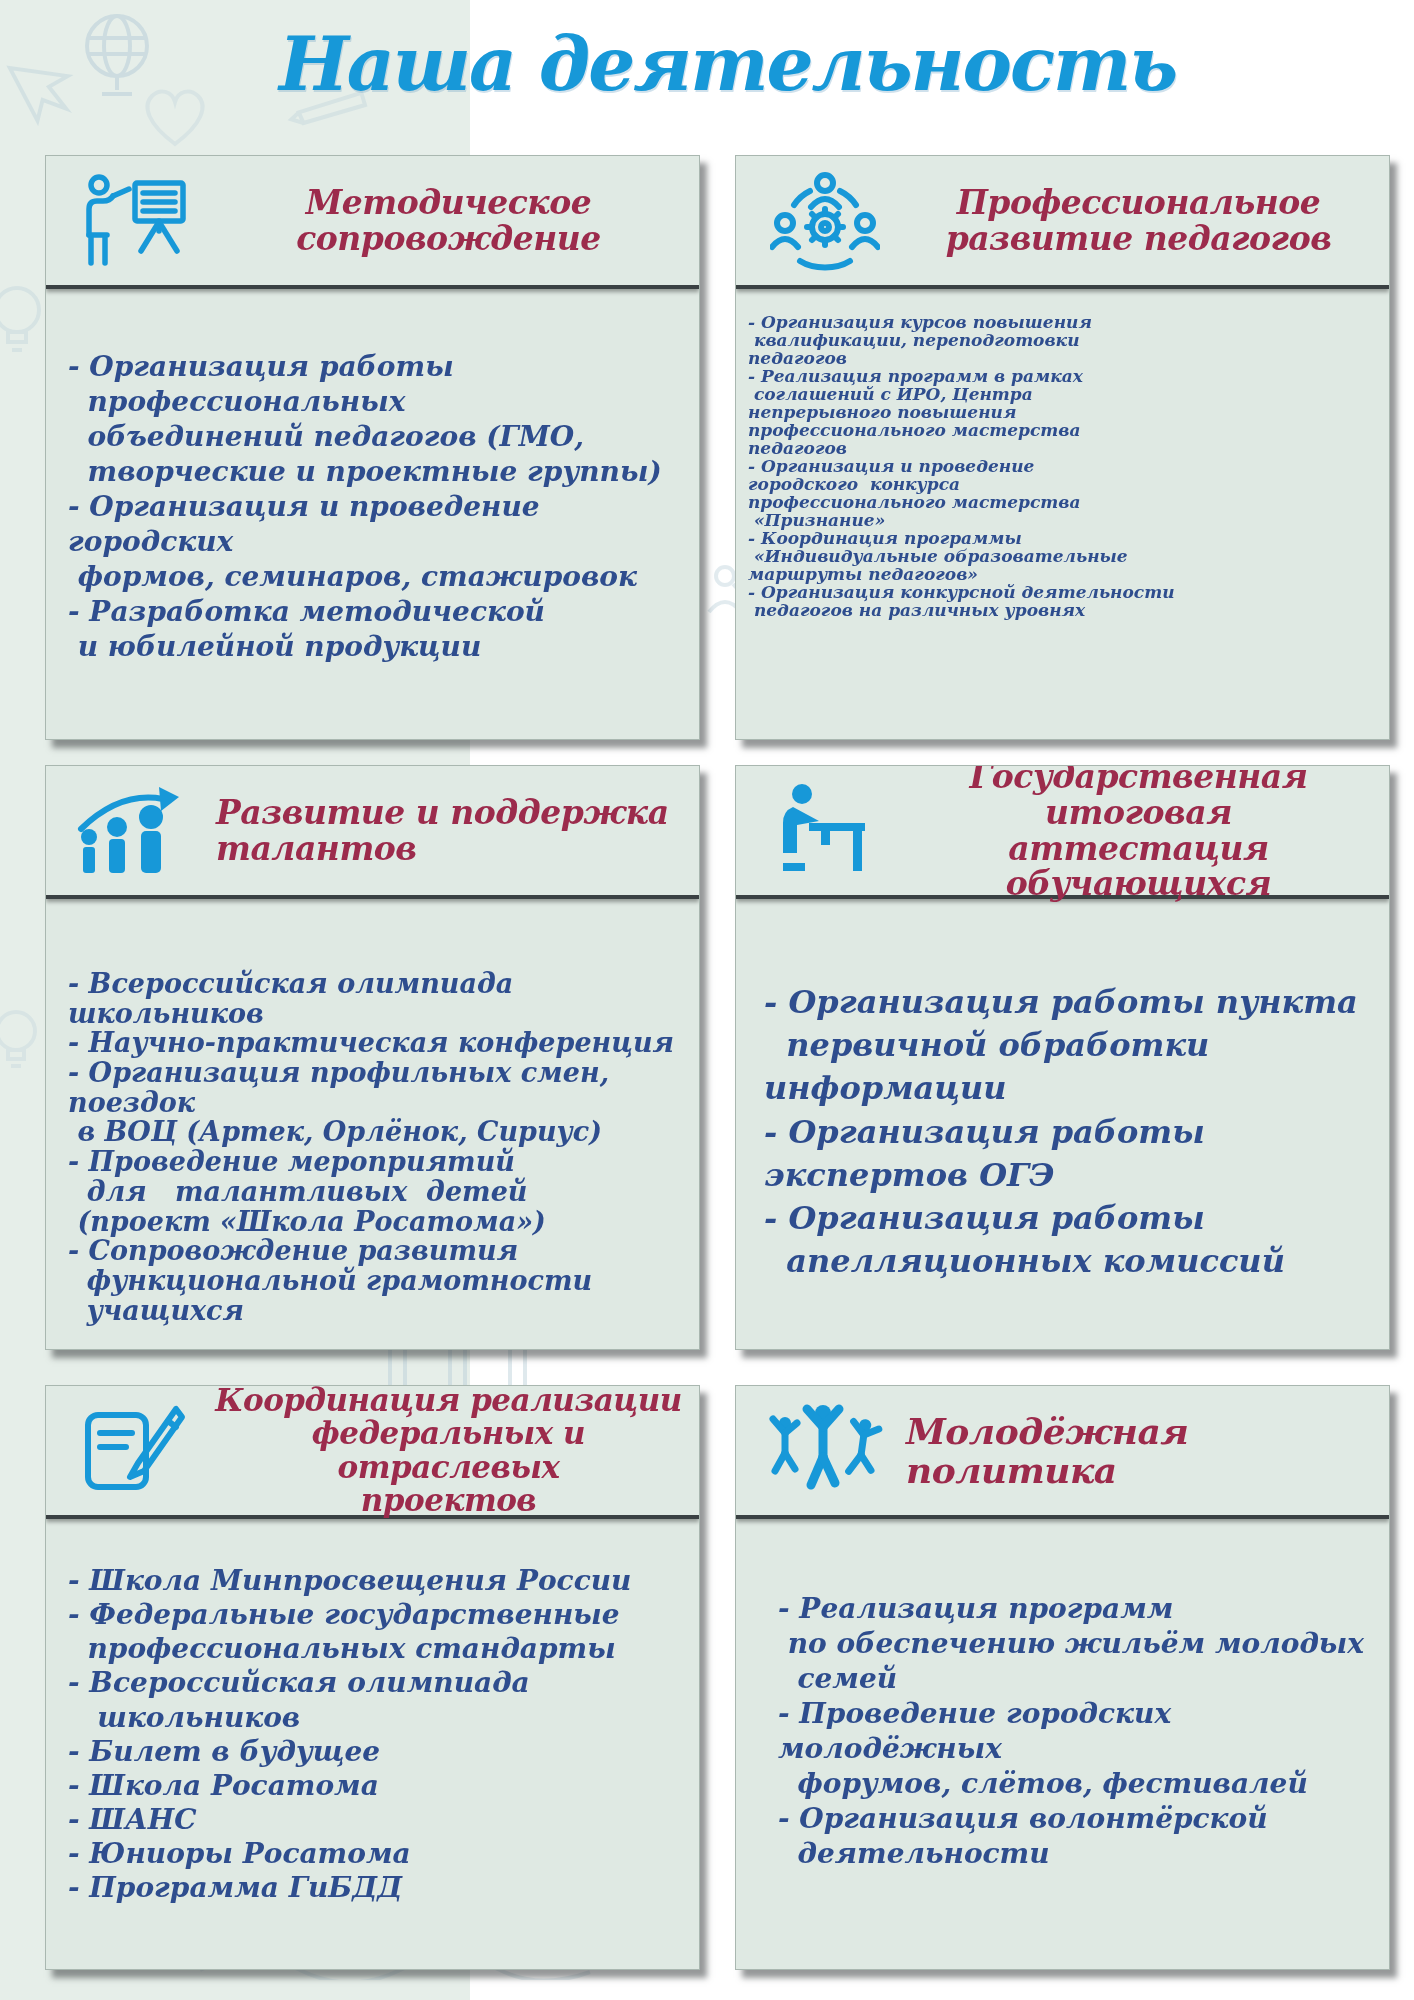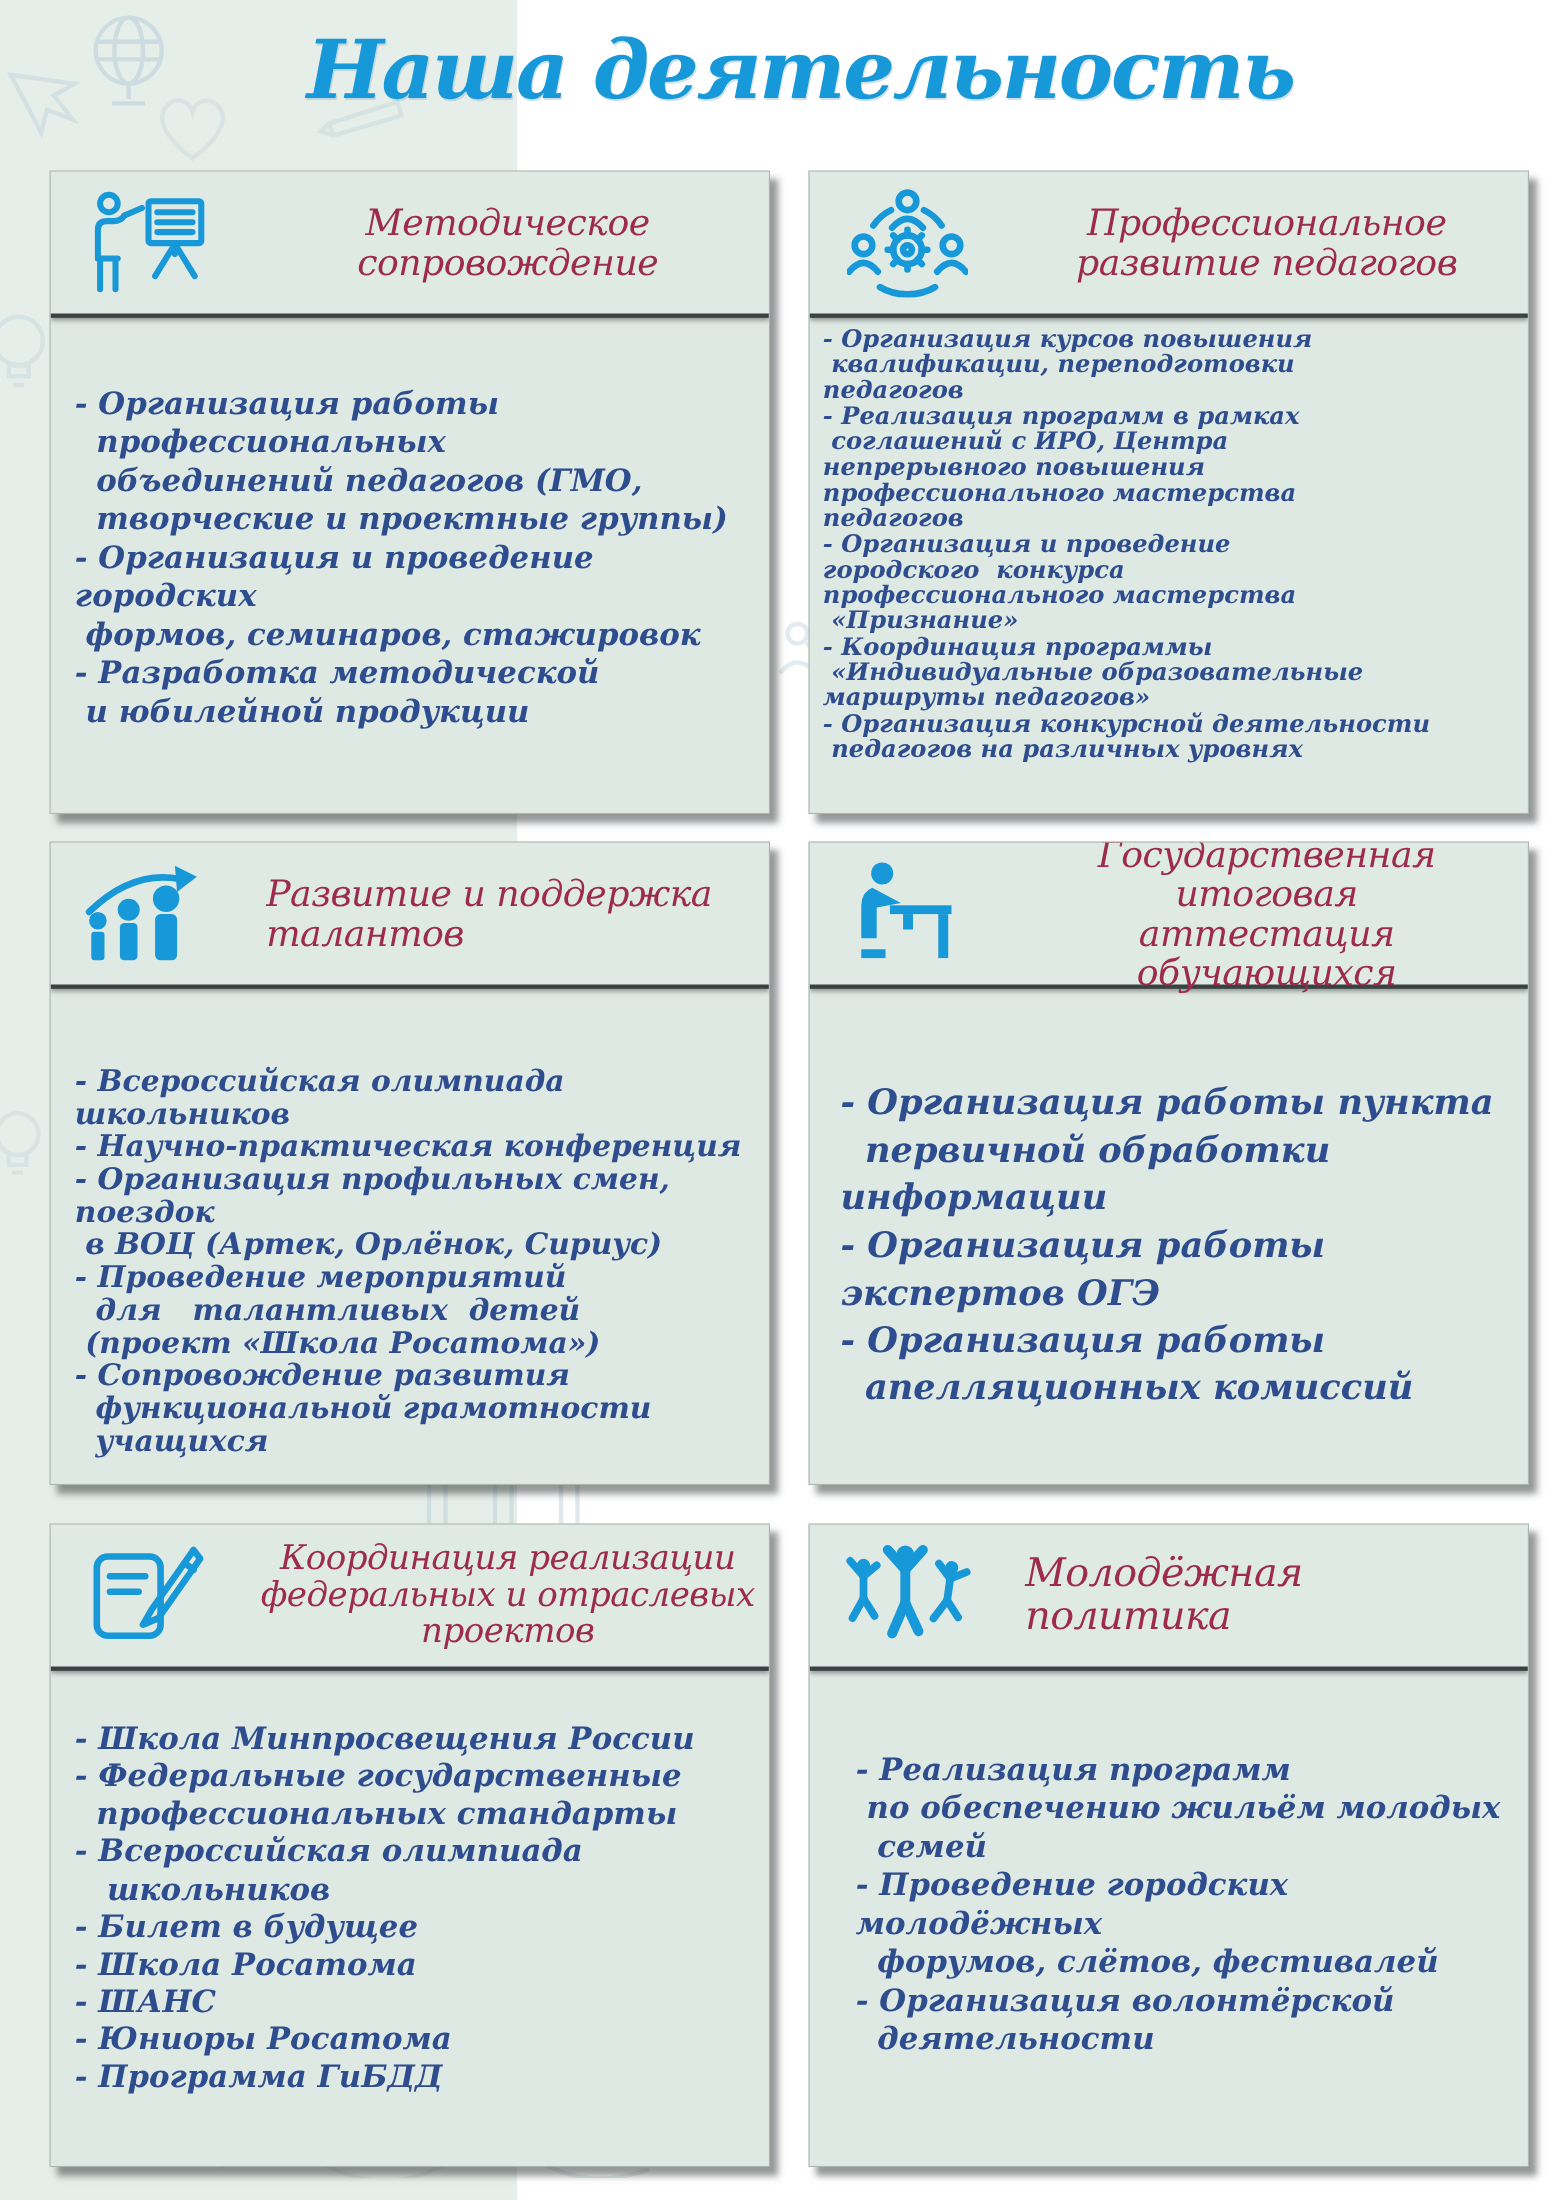--- a/index.html
+++ b/index.html
@@ -31,35 +31,34 @@
   .row1{top:155px;} .row2{top:765px;} .row3{top:1385px;}
   .card-header{
     height:133px;box-sizing:border-box;display:flex;align-items:center;
     padding:0 12px 0 14px;
     border-bottom:4px solid #3a4143;
     box-shadow:0 3px 4px rgba(0,0,0,.35);
     background:#e0eae4;
   }
   .icon-box{flex:0 0 150px;display:flex;align-items:center;justify-content:center;}
   .card-title{
-    flex:1;color:#9c2b4c;font-weight:400;font-style:italic;
+    flex:1;color:#9c2b4c;font-weight:700;font-style:italic;
     font-size:33px;line-height:1.08;text-align:center;white-space:pre-line;
     letter-spacing:-0.5px;
-    margin-left:26px;
   }
   .title-left{text-align:left;padding-left:6px;}
   .t36{font-size:36px;}
   .t31{font-size:31px;}
   .card-body{
     color:#2e4d8e;font-weight:700;font-style:italic;
     box-sizing:border-box;padding:55px 14px 0 22px;
   }
   .bullet{white-space:pre-wrap;}
   .b-card1{padding-top:60px;font-size:28px;line-height:1.25;}
-  .b-card2{padding-top:8px;font-size:22px;line-height:1.06;padding-left:12px;}
+  .b-card2{padding-top:24px;font-size:17px;line-height:1.06;padding-left:12px;}
   .b-card3{padding-top:70px;font-size:27px;line-height:1.1;}
   .b-card4{padding-top:82px;font-size:32px;line-height:1.35;padding-left:28px;}
   .b-card5{padding-top:45px;font-size:28px;line-height:1.22;}
   .b-card6{padding-top:72px;font-size:28px;line-height:1.25;padding-left:42px;}
 </style>
 </head>
 <body>
 
 <div class="left-strip"></div>
 

